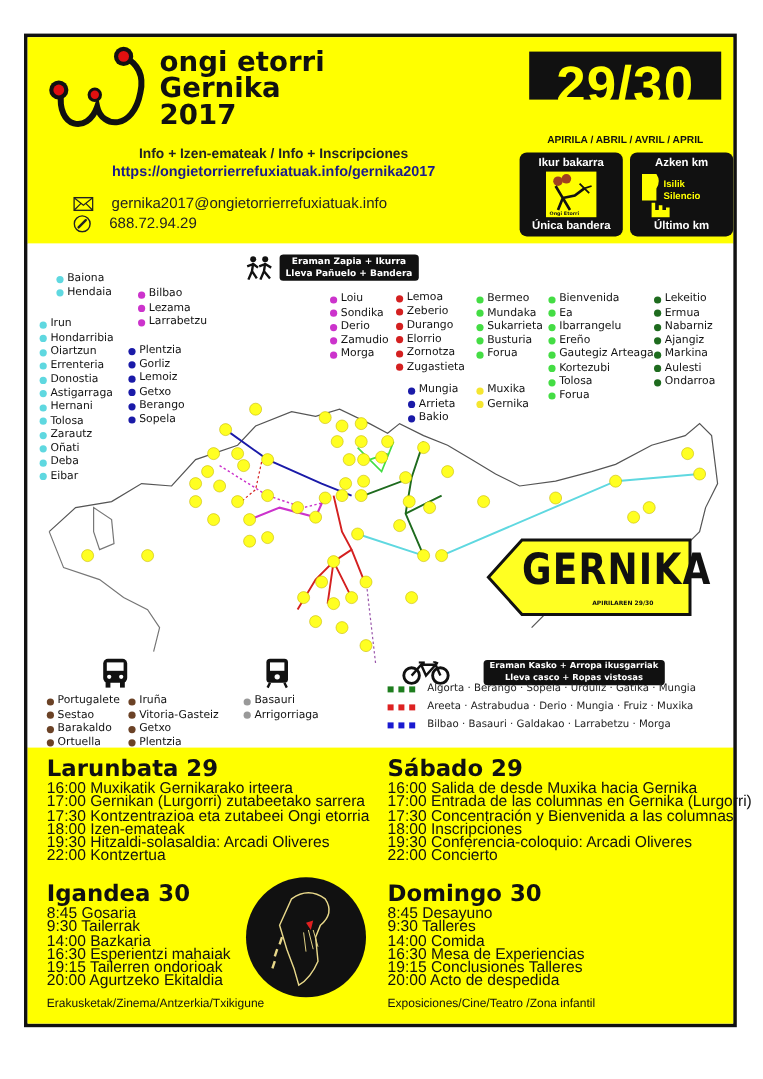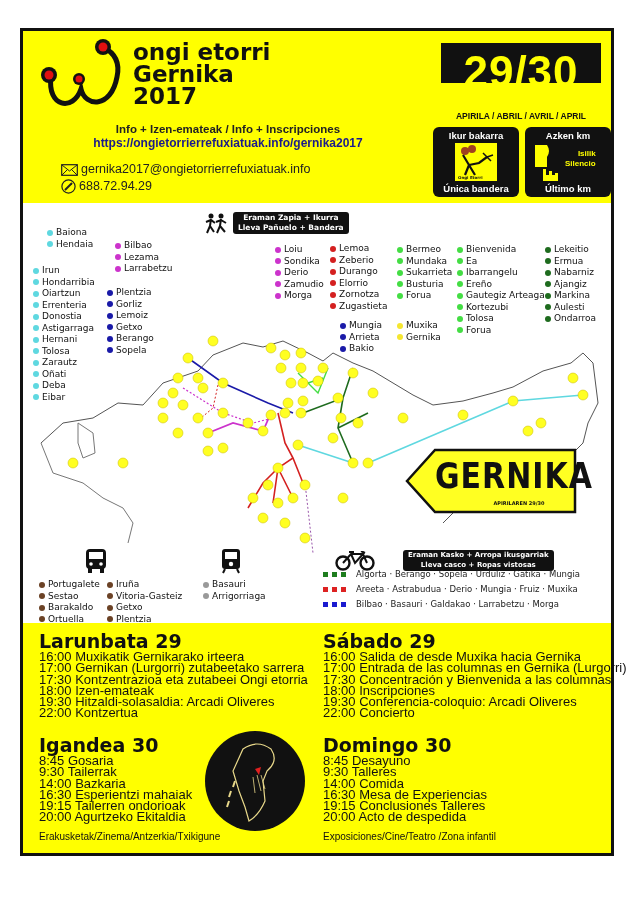--- a/index.html
+++ b/index.html
@@ -11,32 +11,32 @@
 
   
   .header { position: absolute; left: 0; top: 0; width: 588px; height: 172px; background: #ffff00; }
   .logo { position: absolute; left: 10px; top: 6px; width: 260px; height: 80px; }
   .logo svg { position: absolute; left: 0; top: 0; }
   .logo-text { position: absolute; left: 100px; top: 4px; font-weight: bold; font-size: 23px; line-height: 22px; color: #111; font-family: "DejaVu Sans", sans-serif; }
   .info-lines { position: absolute; left: 20px; top: 92px; width: 370px; text-align: center; }
   .info-title { font-size: 11.5px; color: #222; font-family: "Liberation Sans", sans-serif; font-weight: bold; }
   .info-url { font-size: 12px; color: #1a1a8c; font-family: "Liberation Sans", sans-serif; font-weight: bold; margin-top: 1px; }
   .contact { position: absolute; left: 38px; top: 130px; font-family: "Liberation Sans", sans-serif; font-size: 12.5px; color: #222; line-height: 17px; }
-  .contact .row { display: flex; align-items: center; gap: 3px; }
+  .contact .row { display: flex; align-items: center; gap: 15px; }
   .contact svg { flex: none; }
 
   .date-box { position: absolute; left: 418px; top: 12px; width: 160px; height: 40px; background: #111; color: #ffff00; font-size: 44px; font-weight: bold; text-align: center; line-height: 58px; font-family: "Liberation Sans", sans-serif; letter-spacing: 1px; }
   .months { position: absolute; left: 410px; top: 80px; width: 176px; text-align: center; font-size: 8.5px; font-weight: bold; color: #111; font-family: "Liberation Sans", sans-serif; }
   .badge { position: absolute; top: 96px; width: 86px; height: 70px; background: #111; border-radius: 6px; color: #fff; font-family: "Liberation Sans", sans-serif; font-weight: bold; font-size: 9.5px; text-align: center; }
   .badge .top { position: absolute; top: 3px; left: 0; width: 100%; }
   .badge .bottom { position: absolute; bottom: 3px; left: 0; width: 100%; }
   .badge1 { left: 410px; }
   .badge2 { left: 502px; }
   .badge1 .img { position: absolute; left: 22px; top: 16px; width: 42px; height: 38px; background: #ffff00; }
-  .badge2 .quiet { position: absolute; left: 40px; top: 22px; color: #ffff00; font-size: 8px; line-height: 10px; text-align: right; }
+  .badge2 .quiet { position: absolute; left: 28px; top: 22px; color: #ffff00; font-size: 8px; line-height: 10px; text-align: left; }
 
   
   .map-section { position: absolute; left: 0; top: 172px; width: 588px; height: 420px; background: #fff; }
   .pill { position: absolute; background: #111; color: #fff; font-weight: bold; font-family: "DejaVu Sans", sans-serif; font-size: 7.5px; line-height: 10px; text-align: center; padding: 1px 5px; border-radius: 3px; }
   .town-list { position: absolute; font-family: "DejaVu Sans", sans-serif; font-size: 9px; line-height: 11.5px; color: #111; }
   .town-list .t { display: flex; align-items: center; white-space: nowrap; }
   .dot { display: inline-block; width: 6px; height: 6px; border-radius: 50%; margin-right: 3px; flex: none; }
 
   .map-svg { position: absolute; left: 0; top: 120px; }
 

